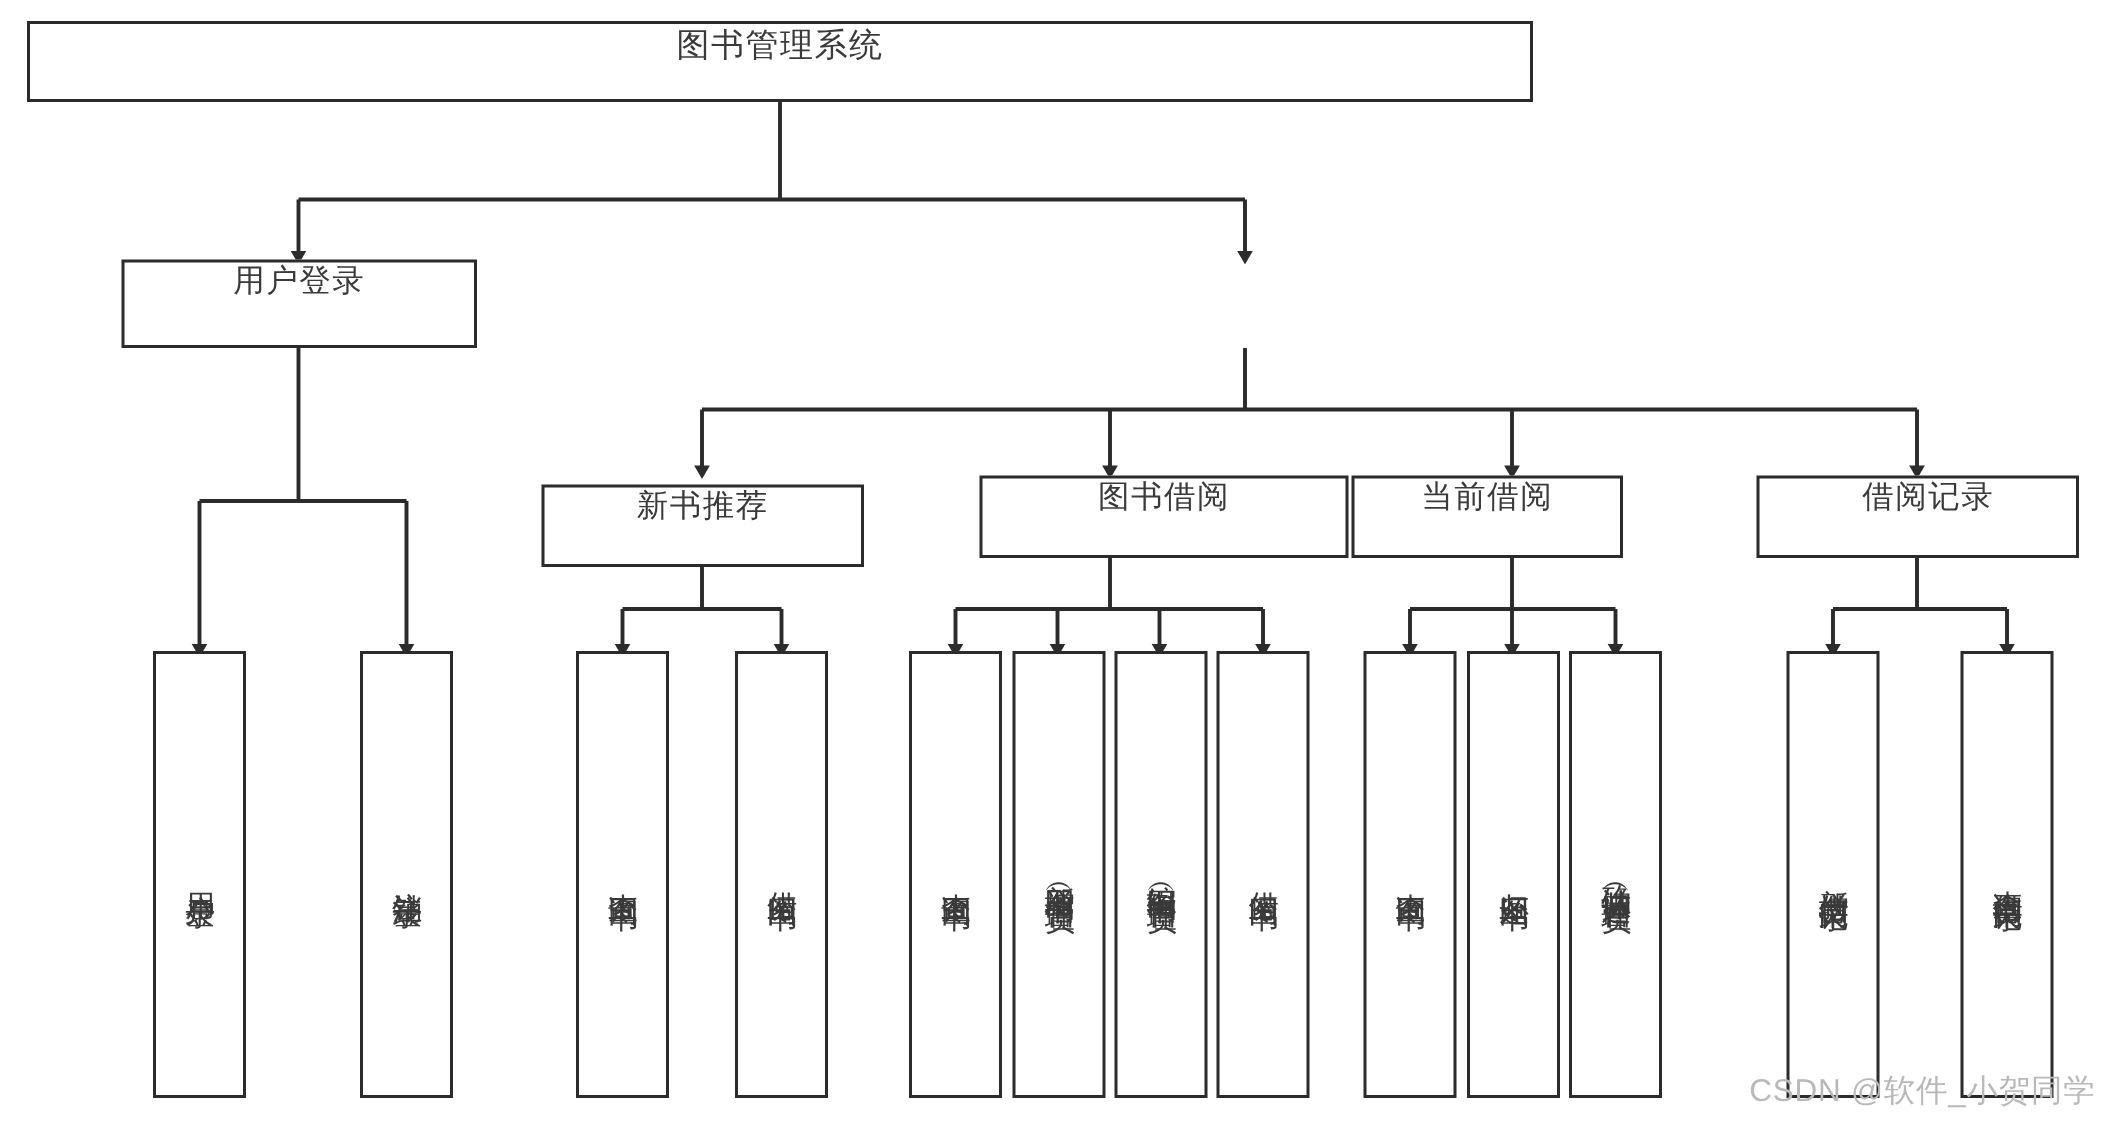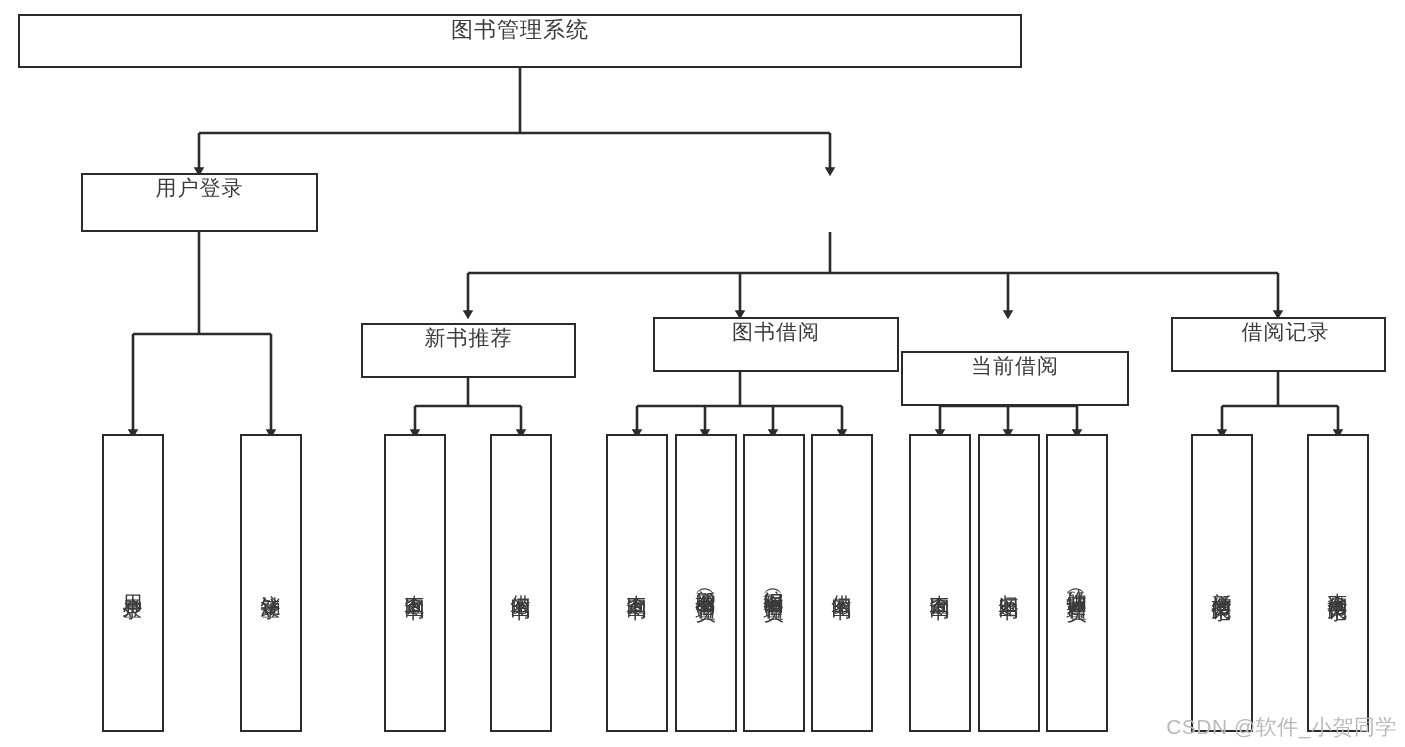--- a/index.html
+++ b/index.html
@@ -127,21 +127,21 @@
   <div class="node" style="left:81px; top:173px; width:237px; height:59px;">
     <span class="label">用户登录</span>
   </div>
 
   <div class="node" style="left:361px; top:323px; width:215px; height:55px;">
     <span class="label">新书推荐</span>
   </div>
   <div class="node" style="left:633px; top:317px; width:246px; height:55px;margin-left:20px;">
     <span class="label">图书借阅</span>
   </div>
-  <div class="node" style="left:901px; top:317px; width:228px; height:55px;margin-top:34px;">
+  <div class="node" style="left:901px; top:317px; width:181px; height:55px;">
     <span class="label">当前借阅</span>
   </div>
   <div class="node" style="left:1171px; top:317px; width:215px; height:55px;padding-left:14px;">
     <span class="label">借阅记录</span>
   </div>
 
   <div class="node vertical" style="left:102px; top:434px; width:62px; height:298px;">
     <span class="label">用户登录</span>
   </div>
   <div class="node vertical" style="left:240px; top:434px; width:62px; height:298px;">

